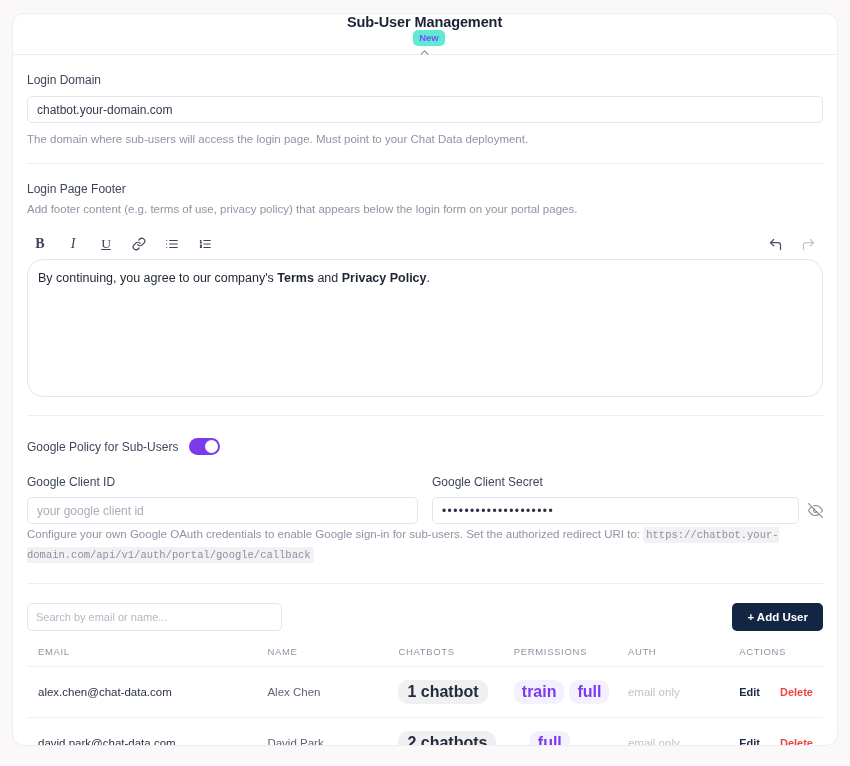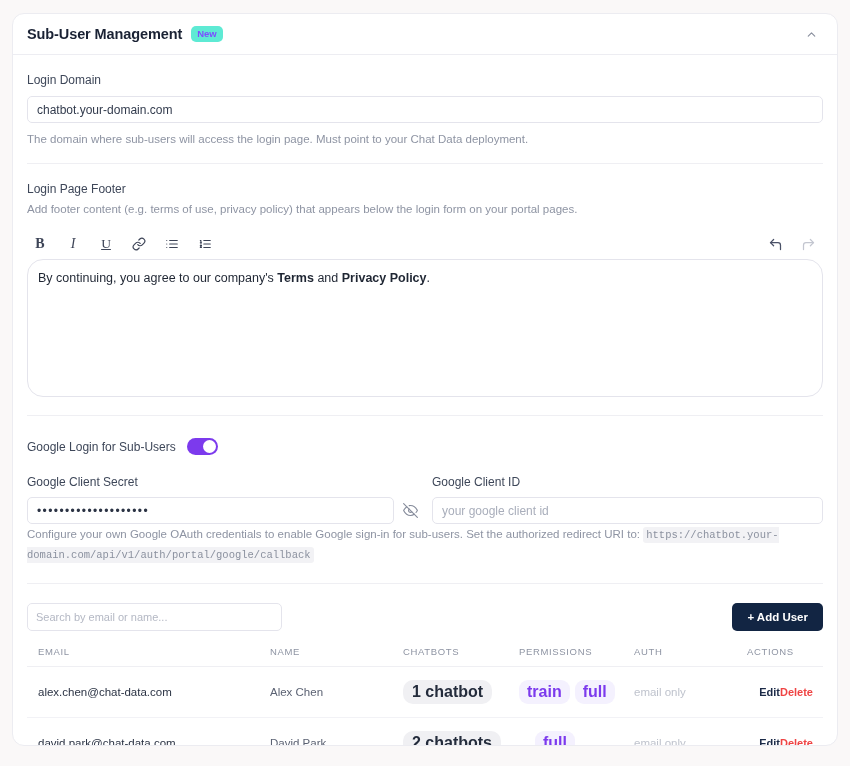--- a/index.html
+++ b/index.html
@@ -21,20 +21,21 @@
     overflow: hidden;
   }
 
   
   .card-header {
     height: 41px;
     display: flex;
     align-items: center;
     padding: 0 15px 0 14px;
     border-bottom: 1px solid #ededf2;
+    flex-direction: column;
   }
   .card-title {
     font-size: 14.5px;
     font-weight: bold;
     color: #1a2234;
     letter-spacing: -0.1px;
   }
   .badge-new {
     margin-left: 9px;
     background: #5eead4;
@@ -248,21 +249,21 @@
     border-radius: 9px;
     padding: 4px 8px;
     line-height: 1;
     margin-right: 5px;
   }
   .act-edit {
     color: #1b2a47;
     font-size: 11px;
     font-weight: bold;
     cursor: pointer;
-    margin-right: 0;
+    margin-right: 20px;
   }
   .act-delete {
     color: #ef4444;
     font-size: 11px;
     font-weight: bold;
     cursor: pointer;
   }
 </style>
 </head>
 <body>
@@ -339,42 +340,42 @@
     </div>
 
     <div class="editor-box">
       <span>By continuing, you agree to our company's </span><b>Terms</b><span> and </span><b>Privacy Policy</b><span>.</span>
     </div>
 
     <hr class="divider">
 
     
     <div class="toggle-row">
-      <span class="toggle-label">Google Login for Sub-Users</span>
+      <span class="toggle-label">Google Policy for Sub-Users</span>
       <span class="switch">
           <span class="knob"></span>
         </span>
     </div>
 
     <div class="two-col">
+      <div class="col">
+        <div class="field-label">Google Client ID</div>
+        <input class="text-input" type="text" placeholder="your google client id" style="">
+      </div>
       <div class="col">
         <div class="field-label">Google Client Secret</div>
         <div class="secret-wrap">
           <input class="text-input" type="text" value="••••••••••••••••••••" style="">
           <span class="eye-btn">
             <svg width="15" height="15" viewBox="0 0 24 24" fill="none" stroke="#868c9b" stroke-width="1.8" stroke-linecap="round" stroke-linejoin="round">
                 <path d="M17.94 17.94A10.07 10.07 0 0 1 12 20c-7 0-11-8-11-8a18.45 18.45 0 0 1 5.06-5.94M9.9 4.24A9.12 9.12 0 0 1 12 4c7 0 11 8 11 8a18.5 18.5 0 0 1-2.16 3.19m-6.72-1.07a3 3 0 1 1-4.24-4.24"></path>
                 <line x1="1" y1="1" x2="23" y2="23"></line>
               </svg>
           </span>
         </div>
-      </div>
-      <div class="col">
-        <div class="field-label">Google Client ID</div>
-        <input class="text-input" type="text" placeholder="your google client id" style="">
       </div>
     </div>
 
     <div class="oauth-note">
       <span>Configure your own Google OAuth credentials to enable Google sign-in for sub-users. Set the authorized redirect URI to:</span>
       <code>https://chatbot.your-domain.com/api/v1/auth/portal/google/callback</code>
     </div>
 
     <hr class="divider">
 

